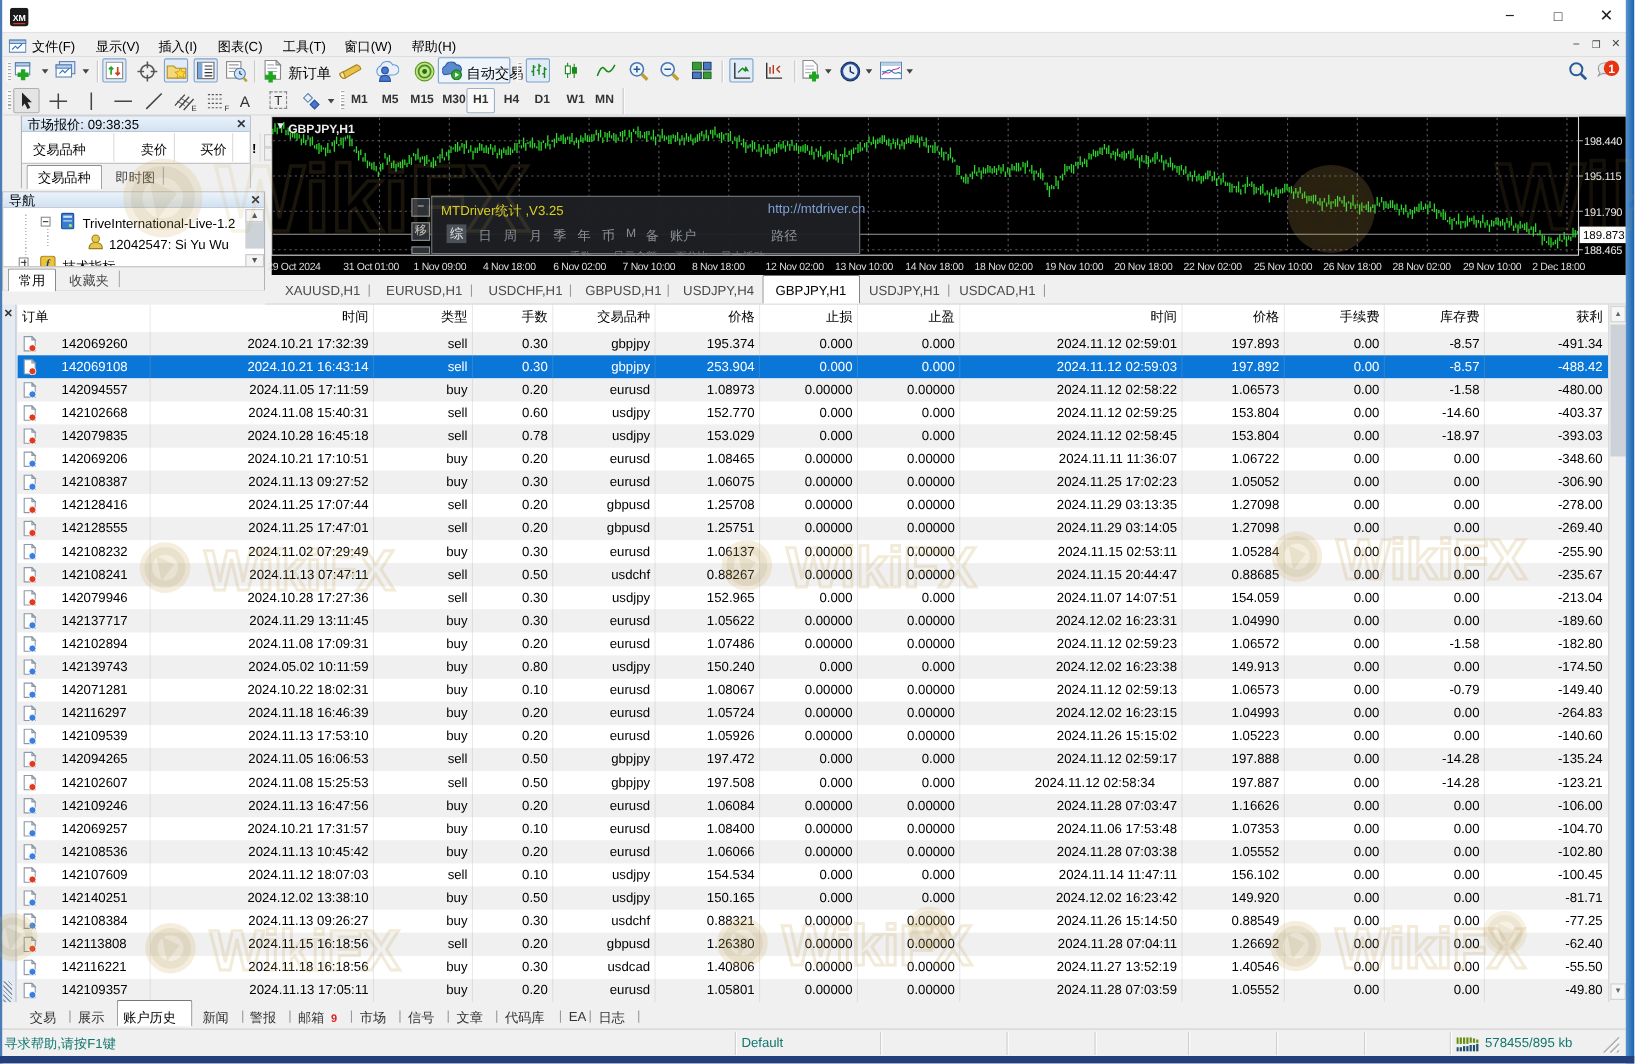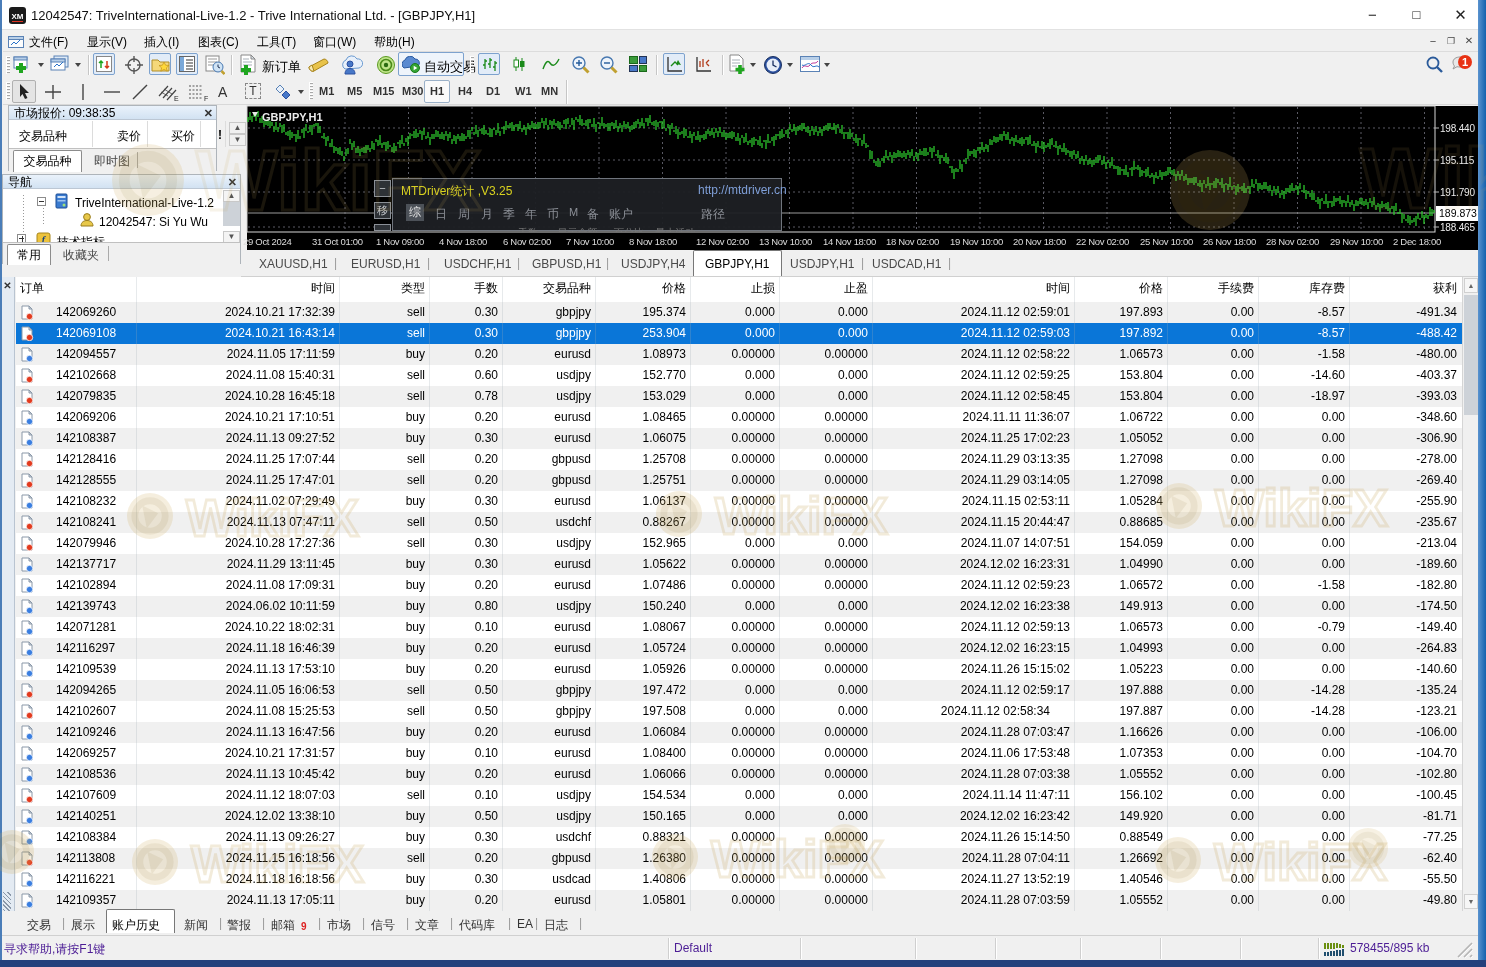--- a/index.html
+++ b/index.html
@@ -47,37 +47,36 @@
 .csep{position:absolute;top:277px;width:1px;height:634px;background:rgba(160,170,180,0.25)}
 
 #dock{position:absolute;left:0;top:277px;width:15px;height:658px;background:#e4ebf3;border-right:1px solid #b9c4d1}
 
 #vscroll{position:absolute;left:1462px;top:277px;width:16px;height:634px;background:#f0f0f0;border-left:1px solid #d5d5d5}
 
 #btabs{position:absolute;left:0;top:911px;width:1478px;height:25px;background:#f0f0f0;font-size:12px;color:#333;border-bottom:1px solid #d0d0d0}
 .btab{position:absolute;top:917px;font-size:12px;color:#333}
 .bsep{position:absolute;top:916px;color:#999;font-size:12px}
 
-#status{position:absolute;left:0;top:937px;width:1478px;height:23px;background:#f0f0f0;font-size:12px;color:#4c1d95}
+#status{position:absolute;left:0;top:937px;width:1478px;height:23px;background:#f0f0f0;font-size:12px;color:#0f766e}
 .scell{position:absolute;top:1px;width:1px;height:21px;background:#cfcfcf;box-shadow:1px 0 0 #fff}
 
 #bleft{position:absolute;left:0;top:0;width:2px;height:967px;background:#4a7db8}
 #bright{position:absolute;left:1478px;top:0;width:8px;height:967px;background:linear-gradient(90deg,#5a93cf,#1561ad)}
 #bbottom{position:absolute;left:0;top:960px;width:1486px;height:7px;background:#24407c}
 #wm{position:absolute;left:0;top:0;width:1486px;height:967px;pointer-events:none}
 </style></head><body>
 <div id="root">
 
 <div id="titlebar"></div>
 <svg class="abs" style="left:9px;top:7px" width="17" height="17">
       <rect x="0" y="0" width="17" height="17" rx="3" fill="#1a1a1a"></rect>
       <text x="8.5" y="12" font-size="8" font-weight="bold" fill="#fff" text-anchor="middle" font-family="Liberation Sans">XM</text>
       <path d="M3 14.5h11" stroke="#d32" stroke-width="1"></path>
     </svg>
-<div id="title">12042547: TriveInternational-Live-1.2 - Trive International Ltd. - [GBPJPY,H1]</div>
 <div class="winbtn" style="left:1350px">−</div>
 <div class="winbtn" style="left:1394px;font-size:13px">□</div>
 <div class="winbtn" style="left:1438px">✕</div>
 
 <div id="menubar"></div>
 <svg class="abs" style="left:8px;top:35px" width="16" height="14">
       <rect x="0.5" y="1.5" width="15" height="11" fill="#fdfdfd" stroke="#5a82b5"></rect>
       <rect x="0.5" y="1.5" width="15" height="3" fill="#b8cfe8" stroke="#5a82b5"></rect>
       <path d="M3 10l3-3 2 2 4-4" stroke="#2a72c8" fill="none"></path>
     </svg>
@@ -275,21 +274,21 @@
     <div class="tftxt" style="left:373px;top:85px">M15</div>
     <div class="tftxt" style="left:402px;top:85px">M30</div>
     <div class="abs" style="left:424px;top:80px;width:26px;height:23px;background:#fafafa;border:1px solid #9ab0c8;border-radius:2px"></div>
     <div class="tftxt" style="left:430px;top:85px">H1</div>
     <div class="tftxt" style="left:458px;top:85px">H4</div>
     <div class="tftxt" style="left:486px;top:85px">D1</div>
     <div class="tftxt" style="left:515px;top:85px">W1</div>
     <div class="tftxt" style="left:541px;top:85px">MN</div>
     <div class="tsep" style="left:566px;top:80px;height:24px"></div>
 
-<div class="panel" style="left:8px;top:105px;width:209px;height:66px">
+<div class="panel" style="left:19px;top:105px;width:209px;height:66px">
   <div class="ptitle">市场报价: 09:38:35<span class="px">✕</span></div>
   <div class="abs t12" style="left:10px;top:22px">交易品种</div>
   <div class="abs t12" style="left:108px;top:22px">卖价</div>
   <div class="abs t12" style="left:162px;top:22px">买价</div>
   <div class="abs t12" style="left:209px;top:22px;font-weight:bold">!</div>
   <div class="abs" style="left:83px;top:15px;width:1px;height:26px;background:#dcdcdc"></div>
   <div class="abs" style="left:138px;top:15px;width:1px;height:26px;background:#dcdcdc"></div>
   <div class="abs" style="left:191px;top:15px;width:1px;height:26px;background:#dcdcdc"></div>
   <div class="abs" style="left:216px;top:15px;width:1px;height:26px;background:#dcdcdc"></div>
   <div class="abs" style="left:220px;top:16px;width:17px;height:12px;border:1px solid #c8c8c8;color:#555;font-size:8px;text-align:center;line-height:10px">▲</div>
@@ -709,21 +708,21 @@
       <span class="cr" style="right:117px">-1.58</span>
       <span class="cr" style="right:5px">-182.80</span>
     </div>
 <div class="trow rodd" style="top:596px">
       <svg class="ric" style="left:4px;top:3px" width="14" height="15" viewBox="0 0 14 15">
         <path d="M2 1h7l3 3v10H2z" fill="#fff" stroke="#8a98a8"></path>
         <path d="M9 1l3 3H9z" fill="#cdd6e0" stroke="#8a98a8"></path>
         <circle cx="9.5" cy="11.5" r="3.2" fill="#3a7ee0" stroke="#fff" stroke-width="0.8"></circle>
       </svg>
       <span class="cl" style="left:40px">142139743</span>
-      <span class="cr" style="right:1127px">2024.06.02 10:11:59</span>
+      <span class="cr" style="right:1127px">2024.05.02 10:11:59</span>
       <span class="cr" style="right:1037px">buy</span>
       <span class="cr" style="right:964px">0.80</span>
       <span class="cr" style="right:871px">usdjpy</span>
       <span class="cr" style="right:776px">150.240</span>
       <span class="cr" style="right:687px">0.000</span>
       <span class="cr" style="right:594px">0.000</span>
       <span class="cr" style="right:392px">2024.12.02 16:23:38</span>
       <span class="cr" style="right:299px">149.913</span>
       <span class="cr" style="right:208px">0.00</span>
       <span class="cr" style="right:117px">0.00</span>

